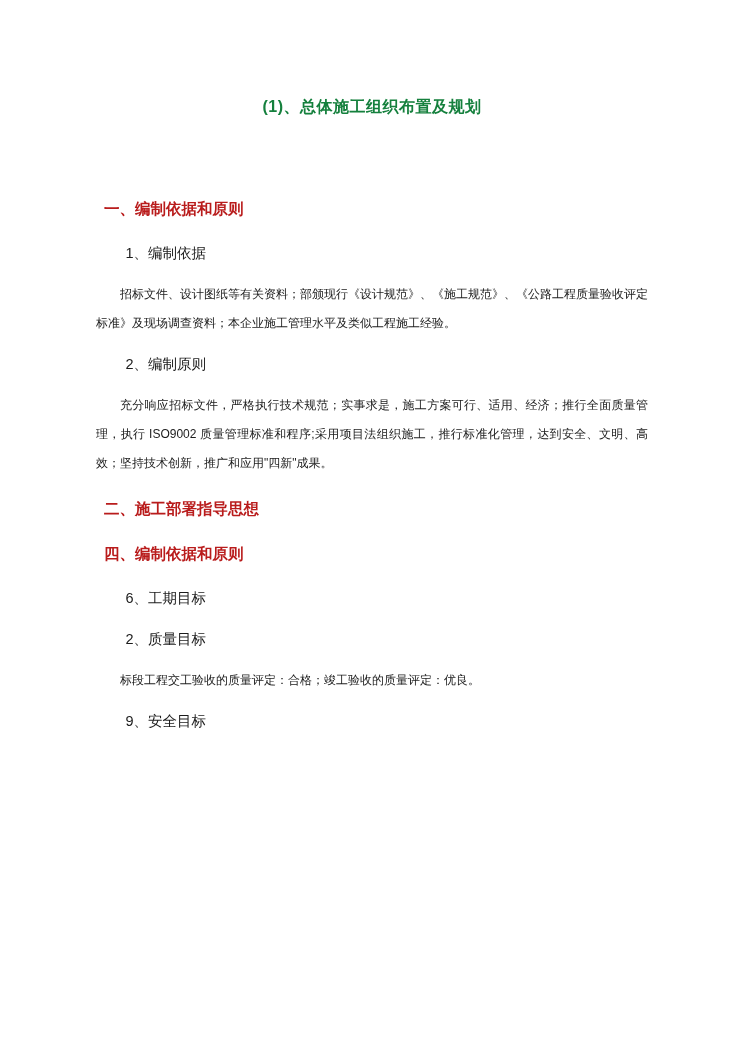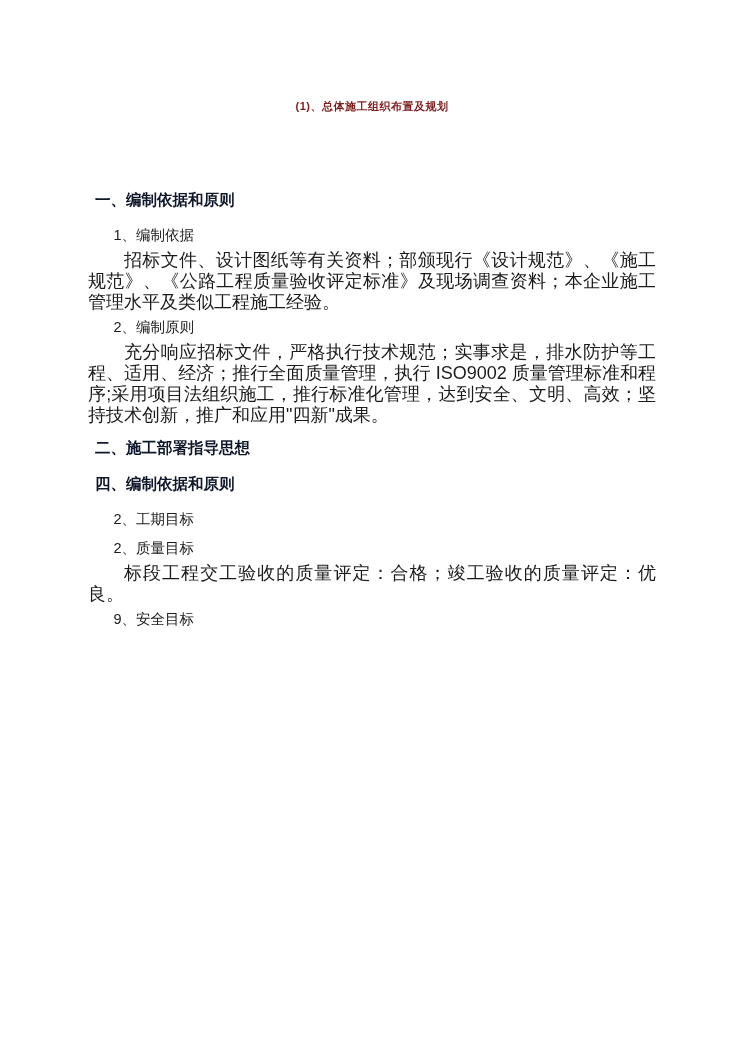--- a/index.html
+++ b/index.html
@@ -14,69 +14,69 @@
     margin: 0 auto;
     background: #ffffff;
     box-sizing: border-box;
     padding: 92px 88px 0 88px;
     font-family: "Liberation Sans", "DejaVu Sans", sans-serif;
     color: #1b1b1b;
     overflow: hidden;
   }
   .doc-title {
     margin: 0;
-    font-size: 11px;
+    font-size: 16px;
     font-weight: bold;
     text-align: center;
     line-height: 29px;
     letter-spacing: 0.5px;
-    color: #7f1d1d;
+    color: #15803d;
   }
   .title-gap {
     height: 57px;
   }
   .sec-heading {
-    margin: 7px;
+    margin: 16px;
     font-size: 15.5px;
     font-weight: bold;
     line-height: 29px;
-    color: #0f172a;
+    color: #b91c1c;
   }
   .sub-heading {
-    margin: 0;
+    margin: 12px;
     font-size: 14.5px;
     font-weight: normal;
     line-height: 29px;
     text-indent: 1.75em;
   }
   .para {
-    margin: 0;
-    font-size: 18px;
+    margin: 8px;
+    font-size: 12px;
     font-weight: normal;
-    line-height: 21px;
+    line-height: 29px;
     text-indent: 2em;
     text-align: justify;
   }
 </style>
 </head>
 <body>
 
 <div class="page">
 
   <h1 class="doc-title">(1)、总体施工组织布置及规划</h1>
   <div class="title-gap"></div>
 
   <h2 class="sec-heading">一、编制依据和原则</h2>
   <p class="sub-heading">1、编制依据</p>
   <p class="para">招标文件、设计图纸等有关资料；部颁现行《设计规范》、《施工规范》、《公路工程质量验收评定标准》及现场调查资料；本企业施工管理水平及类似工程施工经验。</p>
   <p class="sub-heading">2、编制原则</p>
-  <p class="para">充分响应招标文件，严格执行技术规范；实事求是，排水防护等工程、适用、经济；推行全面质量管理，执行 ISO9002 质量管理标准和程序;采用项目法组织施工，推行标准化管理，达到安全、文明、高效；坚持技术创新，推广和应用"四新"成果。</p>
+  <p class="para">充分响应招标文件，严格执行技术规范；实事求是，施工方案可行、适用、经济；推行全面质量管理，执行 ISO9002 质量管理标准和程序;采用项目法组织施工，推行标准化管理，达到安全、文明、高效；坚持技术创新，推广和应用"四新"成果。</p>
 
   <h2 class="sec-heading">二、施工部署指导思想</h2>
 
 
   <h2 class="sec-heading">四、编制依据和原则</h2>
-  <p class="sub-heading">2、工期目标</p>
+  <p class="sub-heading">6、工期目标</p>
   <p class="sub-heading">2、质量目标</p>
   <p class="para">标段工程交工验收的质量评定：合格；竣工验收的质量评定：优良。</p>
   <p class="sub-heading">9、安全目标</p>
 
 </div>
 
 </body></html>

